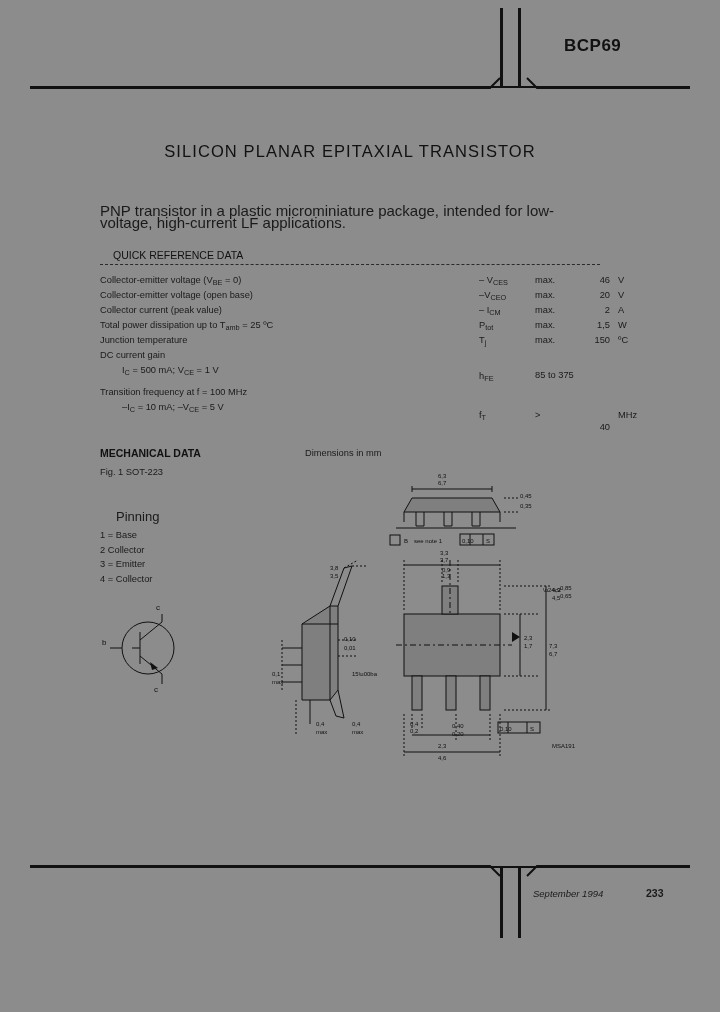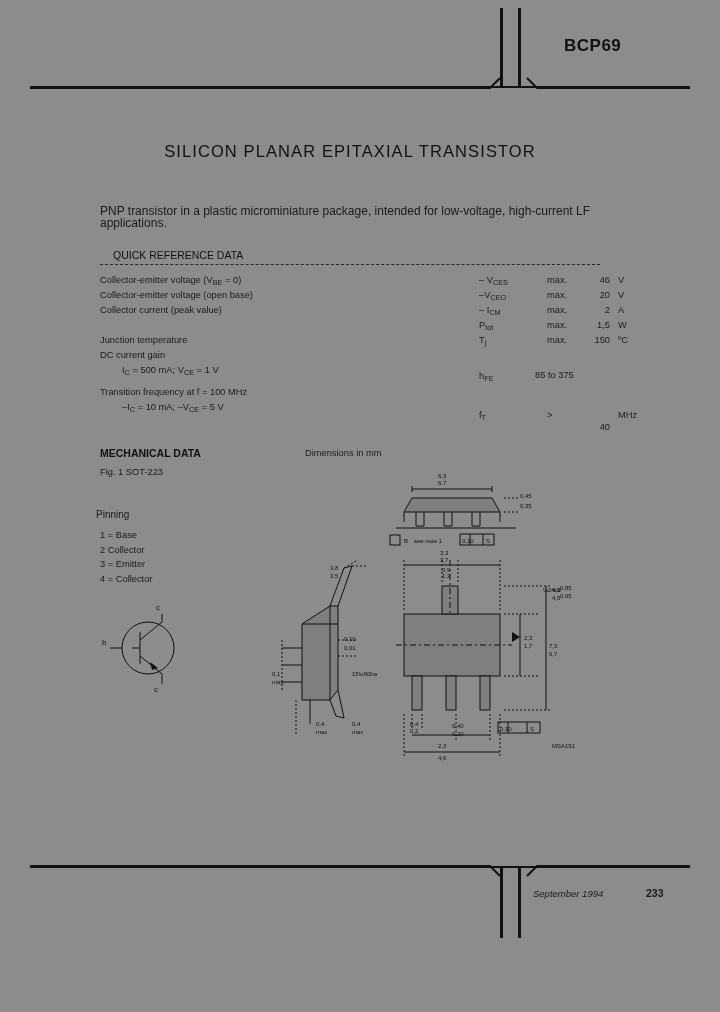--- a/index.html
+++ b/index.html
@@ -75,21 +75,21 @@
     letter-spacing: 1.1px;
     color: #111;
   }
 
   
   .intro {
     position: absolute;
     left: 100px;
     top: 205px;
     width: 500px;
-    font-size: 12px;
+    font-size: 15px;
     line-height: 12px;
     color: #1a1a1a;
   }
 
   
   .qrd-heading {
     position: absolute;
     left: 113px;
     top: 249px;
     font-size: 10.5px;
@@ -123,21 +123,21 @@
     white-space: nowrap;
   }
   .qrd-sym {
     position: absolute;
     left: 379px;
     top: 0;
     white-space: nowrap;
   }
   .qrd-qual {
     position: absolute;
-    left: 447px;
+    left: 435px;
     top: 0;
     text-align: right;
   }
   .qrd-val {
     position: absolute;
     left: 478px;
     top: 0;
     width: 32px;
     text-align: right;
   }
@@ -173,23 +173,23 @@
     font-size: 9.3px;
   }
   .fig-caption {
     position: absolute;
     left: 100px;
     top: 467px;
     font-size: 9.3px;
   }
   .pinning-title {
     position: absolute;
-    left: 96px;
+    left: 116px;
     top: 509px;
-    font-size: 10px;
+    font-size: 13px;
   }
   .pinning-list {
     position: absolute;
     left: 100px;
     top: 528px;
     font-size: 9.3px;
     line-height: 14.5px;
   }
 
   
@@ -286,20 +286,21 @@
 
     <div class="qrd-row">
       <span class="qrd-desc"><span>Collector current (peak value)</span></span>
       <span class="qrd-sym"><span>– I</span><sub>CM</sub></span>
       <span class="qrd-qual">max.</span>
       <span class="qrd-val">2</span>
       <span class="qrd-unit">A</span>
     </div>
 
     <div class="qrd-row">
+      <span class="qrd-desc"><span>Total power dissipation up to T</span><sub>amb</sub><span> = 25 ºC</span></span>
       <span class="qrd-sym"><span>P</span><sub>tot</sub></span>
       <span class="qrd-qual">max.</span>
       <span class="qrd-val">1,5</span>
       <span class="qrd-unit">W</span>
     </div>
 
     <div class="qrd-row">
       <span class="qrd-desc"><span>Junction temperature</span></span>
       <span class="qrd-sym"><span>T</span><sub>j</sub></span>
       <span class="qrd-qual">max.</span>

